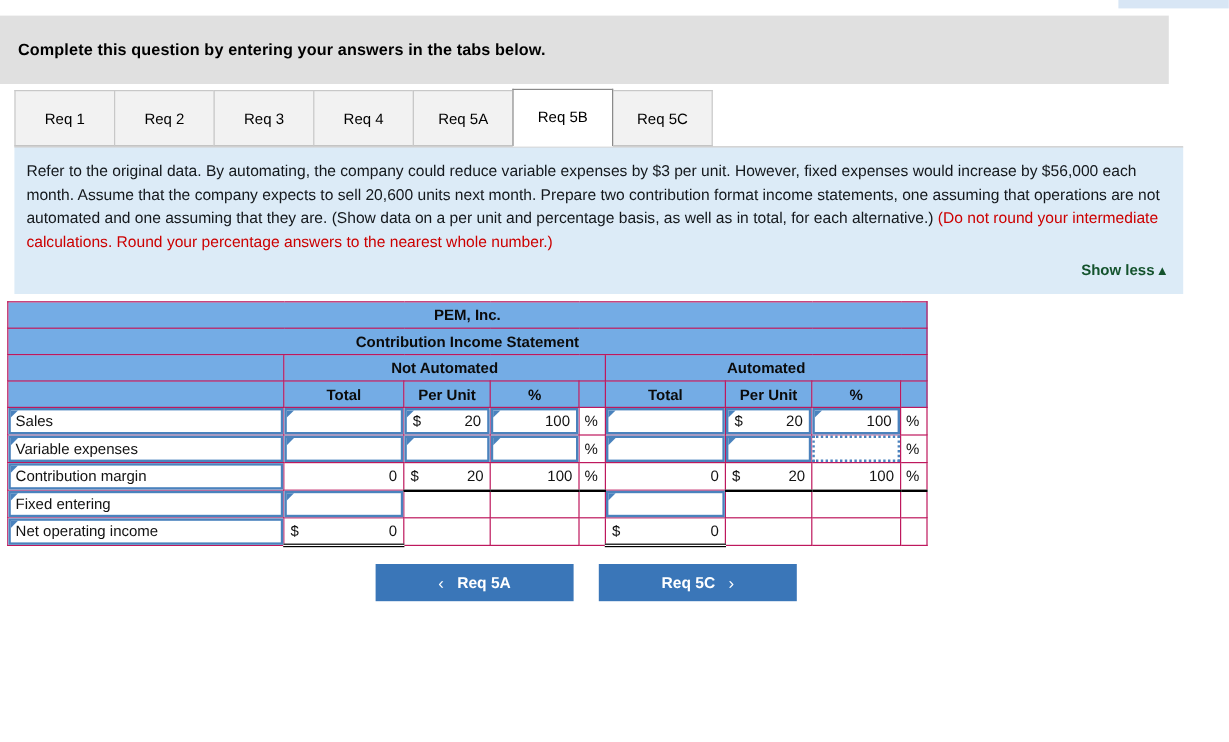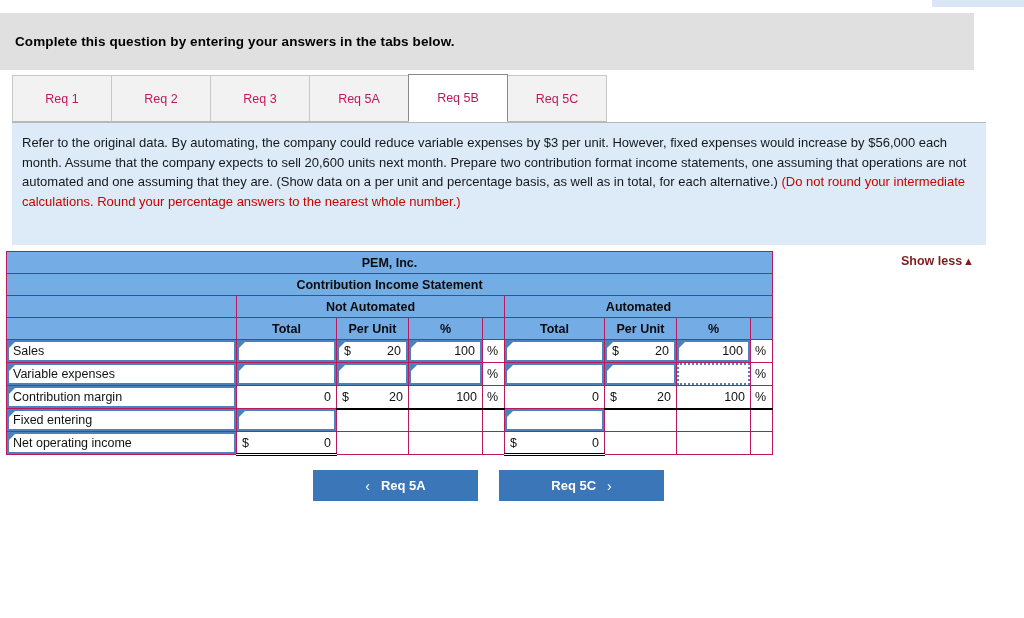--- a/index.html
+++ b/index.html
@@ -53,31 +53,31 @@
     top: 75px;
     left: 12px;
     width: 974px;
     height: 48px;
     display: flex;
     align-items: flex-end;
     border-bottom: 1px solid #b8b8b8;
     box-sizing: border-box;
   }
   .tab {
-    width: 100px;
+    width: 84px;
     height: 47px;
     background: #f2f2f2;
     border: 1px solid #c8c8c8;
     border-bottom: 1px solid #b8b8b8;
     margin-right: -1px;
     display: flex;
     align-items: center;
     justify-content: center;
     font-size: 12.5px;
-    color: #be185d;
+    color: #000000;
     box-sizing: border-box;
     cursor: pointer;
   }
   .tab.active {
     background: #ffffff;
     border: 1px solid #8a8a8a;
     border-bottom: 1px solid #ffffff;
     position: relative;
     z-index: 3;
     height: 48px;
@@ -104,24 +104,23 @@
     line-height: 19.5px;
     color: #14181c;
   }
   .qtext .red { color: #cc0000; }
   .showless {
     position: absolute;
     right: 12px;
     top: 95px;
     font-size: 12.5px;
     font-weight: bold;
-    color: #7f1d1d;
+    color: #14532d;
     cursor: pointer;
     white-space: nowrap;
-    margin-top: 36px;
   }
   .showless .caret {
     font-size: 11px;
     margin-left: 1px;
   }
 
   
   .sheet {
     position: absolute;
     top: 251px;
@@ -258,20 +257,21 @@
 <div class="top-strip"></div>
 
 <div class="banner">
   <div class="banner-text">Complete this question by entering your answers in the tabs below.</div>
 </div>
 
 <div class="tabs">
   <div class="tab">Req 1</div>
   <div class="tab">Req 2</div>
   <div class="tab">Req 3</div>
+  <div class="tab">Req 4</div>
   <div class="tab">Req 5A</div>
   <div class="tab active">Req 5B</div>
   <div class="tab">Req 5C</div>
 </div>
 
 <div class="qpanel">
   <div class="qtext"><span>Refer to the original data. By automating, the company could reduce variable expenses by $3 per unit. However, fixed expenses would increase by $56,000 each month. Assume that the company expects to sell 20,600 units next month. Prepare two contribution format income statements, one assuming that operations are not automated and one assuming that they are. (Show data on a per unit and percentage basis, as well as in total, for each alternative.) </span><span class="red">(Do not round your intermediate calculations. Round your percentage answers to the nearest whole number.)</span></div>
   <div class="showless"><span>Show less</span><span class="caret">▲</span></div>
 </div>
 

